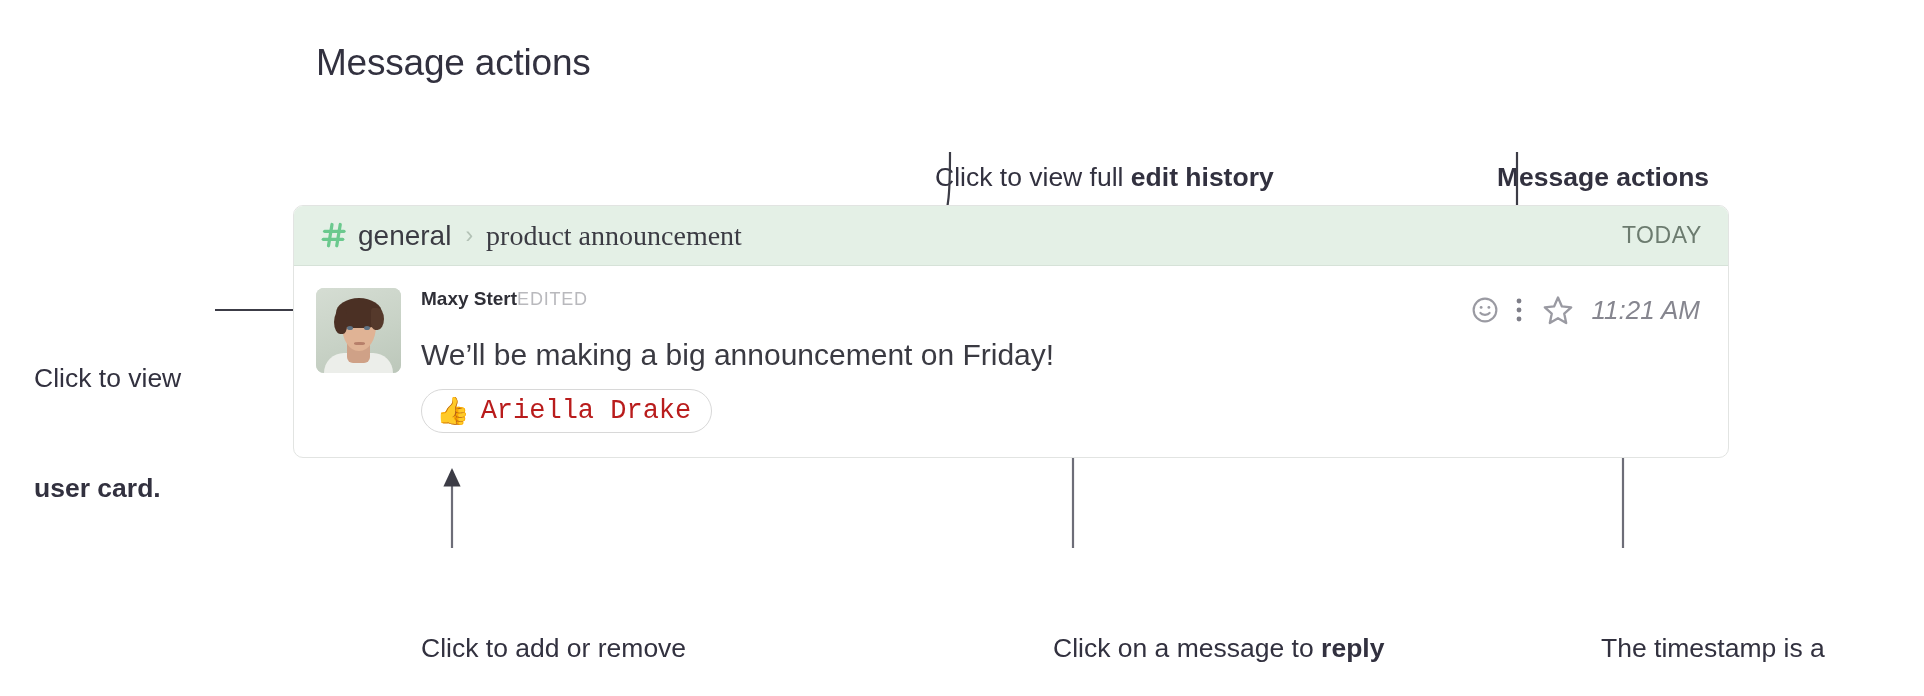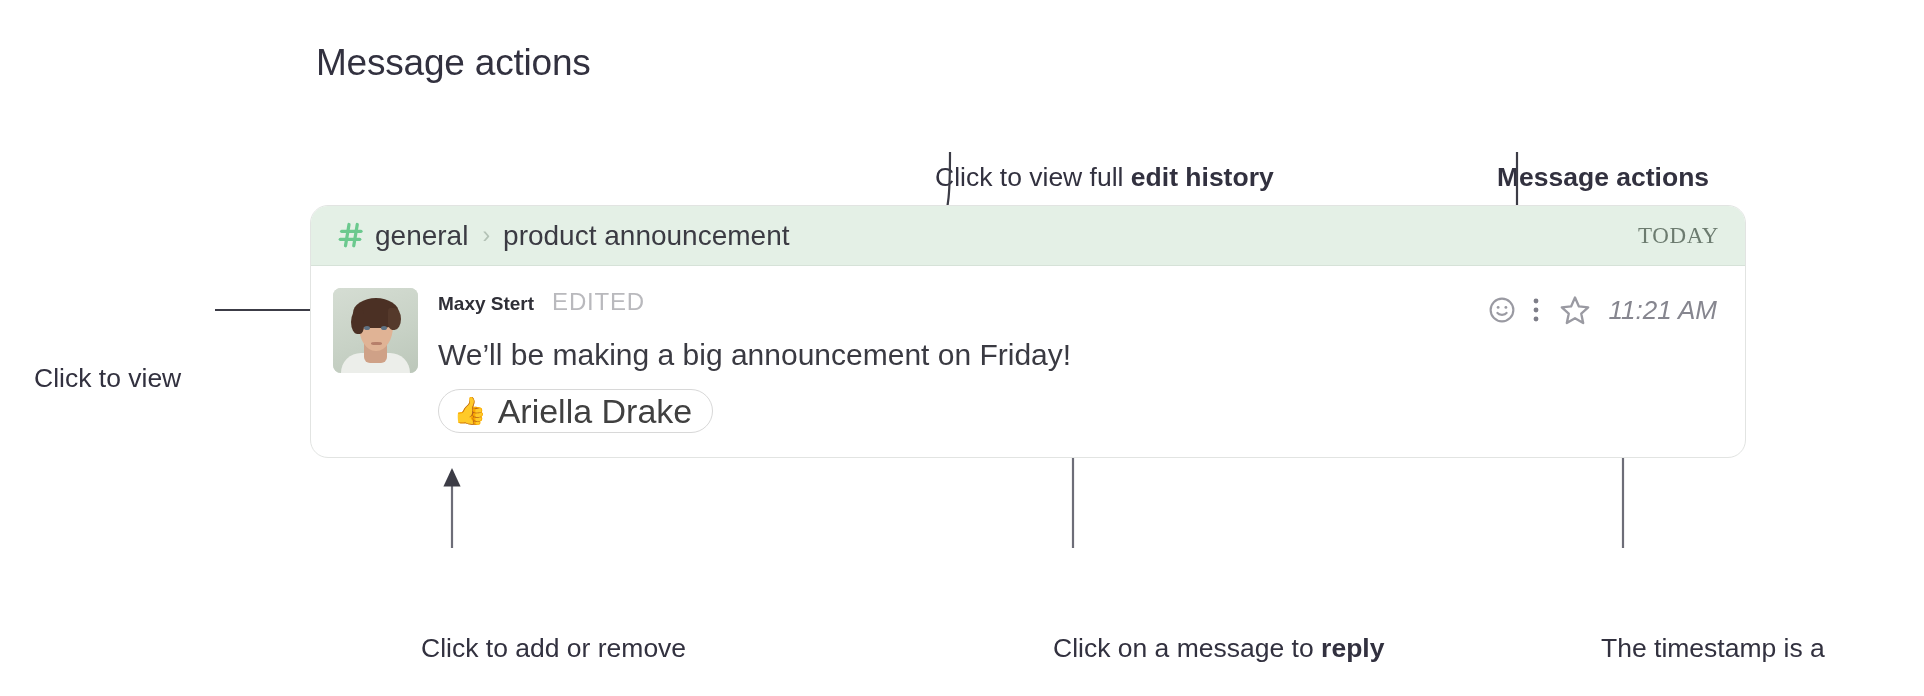--- a/index.html
+++ b/index.html
@@ -51,26 +51,26 @@
     position: absolute;
     left: 0; top: 0;
     width: 1924px;
     height: 696px;
     pointer-events: none;
   }
 
   
   #message-card {
     position: absolute;
-    left: 310px;
+    left: 293px;
     top: 205px;
     width: 1436px;
     height: 253px;
     border: 1px solid #e2e4e2;
-    border-radius: 18px;
+    border-radius: 10px;
     background: #ffffff;
     box-sizing: border-box;
     overflow: hidden;
   }
 
   #card-header {
     height: 60px;
     background: #e4f0e6;
     border-bottom: 1px solid #d6e2d8;
     display: flex;
@@ -96,28 +96,28 @@
     font-size: 23px;
     color: #b3c2b6;
     margin: 0 13px 0 14px;
     line-height: 1;
   }
   #topic-name {
     font-size: 28px;
     color: #3b3b43;
     font-weight: 400;
     white-space: nowrap;
+    font-family: Liberation Serif, serif;
   }
   #today-label {
     margin-left: auto;
     font-size: 23px;
     letter-spacing: 0.6px;
     color: #6c7b6f;
     white-space: nowrap;
-    font-family: Liberation Serif, serif;
   }
 
   #card-body {
     display: flex;
     padding: 22px 26px 0 22px;
     box-sizing: border-box;
     position: relative;
   }
 
   
@@ -186,22 +186,21 @@
     align-items: baseline;
     height: 38px;
   }
   #sender-name {
     font-size: 19px;
     font-weight: 700;
     color: #2f2f37;
     white-space: nowrap;
   }
   #edited-label {
-    margin-left: 18px;
-    font-size: 24px;
+    font-size: 18px;
     letter-spacing: 0.8px;
     color: #b9b9bd;
     white-space: nowrap;
   }
   #msg-body {
     margin-top: 10px;
     font-size: 30px;
     color: #3a3a42;
     line-height: 38px;
     white-space: nowrap;
@@ -220,23 +219,24 @@
     border-radius: 22px;
     background: #ffffff;
     box-sizing: border-box;
   }
   .reaction-emoji {
     font-size: 27px;
     line-height: 1;
     margin-right: 11px;
   }
   .reaction-label {
-    font-size: 34px;
-    color: #404040;
-    white-space: nowrap;
+    font-size: 27px;
+    color: #b91c1c;
+    white-space: nowrap;
+    font-family: Liberation Mono, monospace;
   }
 
   
   #msg-actions {
     position: absolute;
     right: 28px;
     top: 26px;
     display: flex;
     align-items: center;
     height: 36px;
@@ -268,20 +268,21 @@
   <span class="line">for this message.</span>
 </div>
 
 <div class="annot" id="annot-actions-menu">
   <span class="line"><b>Message actions</b></span>
   <span class="line">menu.</span>
 </div>
 
 <div class="annot" id="annot-user-card">
   <span class="line">Click to view</span>
+  <span class="line"><b>user card.</b></span>
 </div>
 
 <div class="annot" id="annot-emoji">
   <span class="line">Click to add or remove</span>
   
 </div>
 
 <div class="annot" id="annot-reply">
   <span class="line"><span>Click on a message to </span><b>reply</b></span>
   

